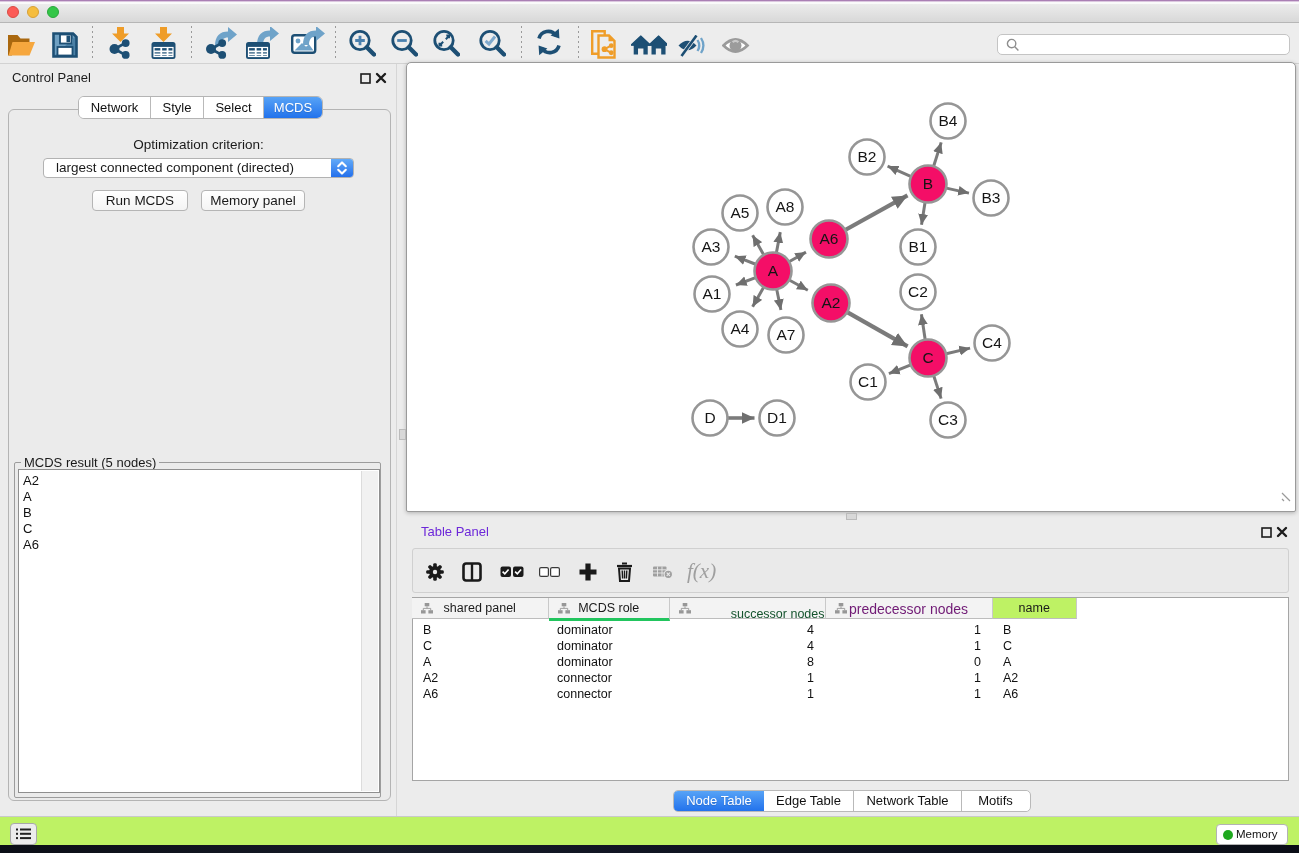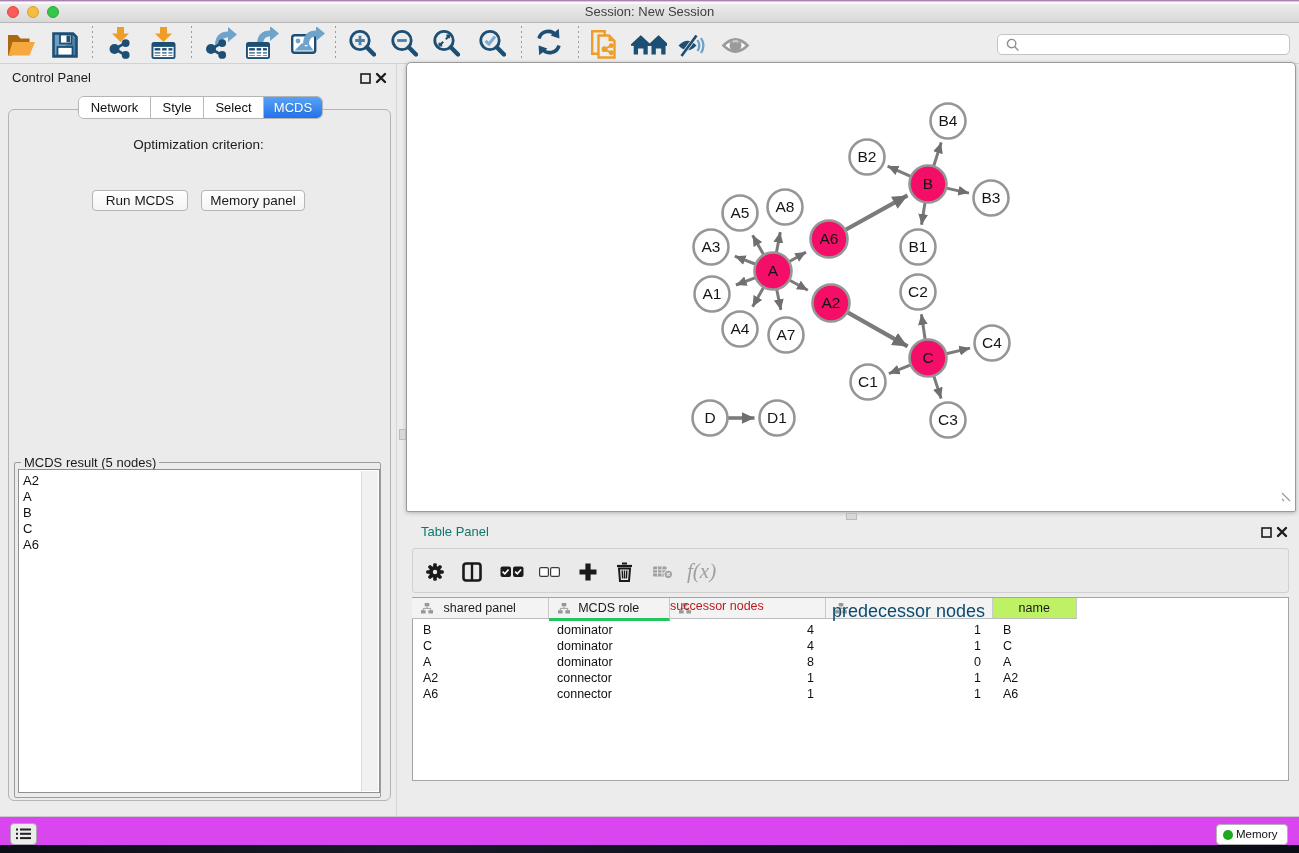--- a/index.html
+++ b/index.html
@@ -11,21 +11,20 @@
 .seg.sel{background:linear-gradient(#57a3f6,#2272ec);color:#fff;border-right:none;text-shadow:0 1px 1px rgba(0,0,0,.15)}
 </style></head><body>
 
 <div class="abs" style="left:0;top:0;width:1299px;height:22px;background:linear-gradient(#f0f0f0,#d8d8d8);border-bottom:1px solid #b6b6b6">
  <div class="abs" style="left:0;top:0;width:1299px;height:1px;background:#aa7fb4"></div>
  <div class="abs" style="left:0;top:1px;width:1299px;height:1px;background:#dcc8e0"></div>
  <div class="abs" style="left:0;top:2px;width:1299px;height:2px;background:#fafafa"></div>
  <div class="tl" style="left:7px;top:6px;background:#fc5b57;border:1px solid #d94c44;box-sizing:border-box"></div>
  <div class="tl" style="left:27px;top:6px;background:#f5bd3e;border:1px solid #d8a036;box-sizing:border-box"></div>
  <div class="tl" style="left:47px;top:6px;background:#34c648;border:1px solid #2aa73c;box-sizing:border-box"></div>
- <div class="abs" style="left:0;top:4px;width:1299px;text-align:center;font-size:13px;color:#3e3e3e">Session: New Session</div>
 </div>
 <div class="abs" style="left:0;top:23px;width:1299px;height:40px;background:#ededed;border-bottom:1px solid #d2d2d2">
     <div class="abs" style="left:92px;top:3px;width:1px;height:34px;background-image:repeating-linear-gradient(#9a9a9a 0 2px,transparent 2px 5px)"></div>
     <div class="abs" style="left:191px;top:3px;width:1px;height:34px;background-image:repeating-linear-gradient(#9a9a9a 0 2px,transparent 2px 5px)"></div>
     <div class="abs" style="left:335px;top:3px;width:1px;height:34px;background-image:repeating-linear-gradient(#9a9a9a 0 2px,transparent 2px 5px)"></div>
     <div class="abs" style="left:521px;top:3px;width:1px;height:34px;background-image:repeating-linear-gradient(#9a9a9a 0 2px,transparent 2px 5px)"></div>
     <div class="abs" style="left:578px;top:3px;width:1px;height:34px;background-image:repeating-linear-gradient(#9a9a9a 0 2px,transparent 2px 5px)"></div>
     <svg class="abs" style="left:8px;top:10px" width="27" height="24" viewBox="0 0 27 24">
 <path d="M0,2 h9.5 l3,3.5 h9 v5 h-21.5 z" fill="#aa680f"></path>
 <path d="M0,2 v20.5 h4 v-16 z" fill="#aa680f"></path>
@@ -167,30 +166,38 @@
       <path d="M2,2 L10,10 M10,2 L2,10" stroke="#1c1c1c" stroke-width="2.4" stroke-linecap="round"></path>
     </svg>
     <div class="abs" style="left:8px;top:45px;width:381px;height:690px;border:1px solid #b4b4b4;border-radius:6px;background:#ebebeb"></div>
     <div class="abs" style="left:78px;top:32px;width:243px;height:21px;font-size:13px;line-height:21px;border:1px solid #b4b4b4;border-radius:6px;background:#fff">
 <div class="seg" style="left:0;width:72px;border-radius:5px 0 0 5px">Network</div>
 <div class="seg" style="left:72px;width:53px">Style</div>
 <div class="seg" style="left:125px;width:60px">Select</div>
 <div class="seg sel" style="left:185px;width:58px;border-radius:0 5px 5px 0">MCDS</div>
 </div>
     <div class="abs" style="left:0;top:73px;width:397px;text-align:center;font-size:13.5px;color:#1a1a1a">Optimization criterion:</div>
+    <div class="abs" style="left:43px;top:94px;width:311px;height:20px;background:#fff;border:1px solid #b2b2b2;border-radius:4px;box-sizing:border-box">
+<div class="abs" style="left:12px;top:0;height:18px;line-height:18px;font-size:13.5px;color:#1a1a1a;white-space:nowrap">largest connected component (directed)</div>
+<div class="abs" style="right:0;top:0;width:22px;height:18px;background:linear-gradient(#62aaf8,#2470ec);border-radius:0 3px 3px 0">
+<svg width="22" height="18" viewBox="0 0 22 18">
+          <path d="M7.2,7.2 L11,3.4 14.8,7.2 M7.2,10.8 L11,14.6 14.8,10.8" stroke="#fff" stroke-width="2.1" fill="none" stroke-linecap="round" stroke-linejoin="round"></path>
+        </svg>
+</div>
+    </div>
     <div class="abs" style="left:92px;top:126px;width:96px;height:21px;background:linear-gradient(#fff,#f4f4f4);border:1px solid #b5b5b5;border-radius:4px;box-sizing:border-box;text-align:center;font-size:13.5px;line-height:19px;color:#1a1a1a">Run MCDS</div>
     <div class="abs" style="left:201px;top:126px;width:104px;height:21px;background:linear-gradient(#fff,#f4f4f4);border:1px solid #b5b5b5;border-radius:4px;box-sizing:border-box;text-align:center;font-size:13.5px;line-height:19px;color:#1a1a1a">Memory panel</div>
     <div class="abs" style="left:14px;top:398px;width:367px;height:336px;border:1px solid #9c9c9c;border-radius:2px;box-sizing:border-box"></div>
     <div class="abs" style="left:21px;top:391px;background:#ebebeb;padding:0 3px;font-size:13px;color:#1a1a1a">MCDS result (5 nodes)</div>
     <div class="abs" style="left:18px;top:405px;width:362px;height:324px;background:#fff;border:1px solid #8f8f8f;box-sizing:border-box">
 <div class="abs" style="left:4px;top:3px;font-size:13px;line-height:16px;color:#111">A2<br>A<br>B<br>C<br>A6</div>
 <div class="abs" style="right:1px;top:1px;width:16px;height:320px;background:#f1f1f1;border-left:1px solid #dcdcdc"></div>
 </div>
   </div>
-<div class="abs" style="left:0;top:816px;width:1299px;height:29px;background:#d946ef;border-top:1px solid #c9c9c9;box-sizing:border-box">
+<div class="abs" style="left:0;top:816px;width:1299px;height:29px;background:#bef264;border-top:1px solid #c9c9c9;box-sizing:border-box">
     <div class="abs" style="left:10px;top:6px;width:27px;height:22px;border:1px solid #a8a8a8;border-radius:4px;box-sizing:border-box;background:#ececec">
 <svg class="abs" style="left:5px;top:4px" width="15" height="12" viewBox="0 0 15 12" fill="#222">
 <rect x="0" y="0.5" width="2" height="2"></rect>
         <rect x="4" y="0.5" width="11" height="2"></rect>
 <rect x="0" y="4.8" width="2" height="2"></rect>
         <rect x="4" y="4.8" width="11" height="2"></rect>
 <rect x="0" y="9.1" width="2" height="2"></rect>
         <rect x="4" y="9.1" width="11" height="2"></rect>
       </svg>
 </div>
@@ -267,21 +274,21 @@
       <text x="540" y="336.2" font-size="15.5" fill="#151515" text-anchor="middle" font-family="Liberation Sans">C3</text>
       <text x="584" y="259.2" font-size="15.5" fill="#151515" text-anchor="middle" font-family="Liberation Sans">C4</text>
       <text x="302" y="334.2" font-size="15.5" fill="#151515" text-anchor="middle" font-family="Liberation Sans">D</text>
       <text x="369" y="334.2" font-size="15.5" fill="#151515" text-anchor="middle" font-family="Liberation Sans">D1</text>
       <path d="M874,404 l8,8 m-8,-2 l2,2 m-2,-8 l8,8" stroke="#9a9a9a" stroke-width="1.2" fill="none"></path>
     </svg>
   </div>
 <div class="abs" style="left:399px;top:429px;width:5px;height:9px;background:#d8d8d8;border:1px solid #bbb"></div>
 <div class="abs" style="left:846px;top:513px;width:9px;height:5px;background:#d8d8d8;border:1px solid #bbb"></div>
 <div class="abs" style="left:398px;top:520px;width:901px;height:296px;background:#ececec">
-    <div class="abs" style="left:23px;top:4px;font-size:13px;color:#0f766e">Table Panel</div>
+    <div class="abs" style="left:23px;top:4px;font-size:13px;color:#6d28d9">Table Panel</div>
     <svg class="abs" style="left:863px;top:7px" width="11" height="11" viewBox="0 0 11 11">
       <rect x="1" y="1" width="9" height="9" fill="none" stroke="#1c1c1c" stroke-width="1.6"></rect>
     </svg>
     <svg class="abs" style="left:878px;top:6px" width="12" height="12" viewBox="0 0 12 12">
       <path d="M2,2 L10,10 M10,2 L2,10" stroke="#1c1c1c" stroke-width="2.4" stroke-linecap="round"></path>
     </svg>
     <div class="abs" style="left:14px;top:28px;width:877px;height:45px;background:#eaeaea;border:1px solid #d0d0d0;border-radius:3px;box-sizing:border-box"></div>
     <svg class="abs" style="left:28px;top:43px" width="18" height="18" viewBox="0 0 18 18">
       <g fill="#1a1a1a">
         <rect x="7.2" y="0.2" width="3.6" height="4.6" rx="1.4" transform="rotate(0 9 9)"></rect>
@@ -346,30 +353,30 @@
         </svg>
         <div class="abs" style="left:0;top:3px;width:120.5px;text-align:center;font-size:12.5px;color:#1a1a1a">MCDS role</div>
       </div>
       <div class="abs" style="left:257px;top:0;width:154.5px;height:20px;border-right:1px solid #c9c9c9;border-bottom:1px solid #bdbdbd;background:#f3f3f3">
         <svg class="abs" style="left:9px;top:5px" width="12" height="11" viewBox="0 0 12 11" fill="#979797">
           <rect x="3.7" y="0" width="4.6" height="3.3"></rect>
           <rect x="0" y="7.2" width="4.6" height="3.3"></rect>
           <rect x="7.4" y="7.2" width="4.6" height="3.3"></rect>
           <path d="M6,3.3 V5.4 M2.3,7.2 V5.4 H9.7 V7.2" stroke="#979797" fill="none" stroke-width="0.9"></path>
         </svg>
-        <div class="abs" style="left:0;top:1px;width:154.5px;text-align:left;font-size:12.5px;color:#b91c1c">successor nodes</div>
+        <div class="abs" style="left:0;top:9px;width:154.5px;text-align:right;font-size:12.5px;color:#14532d">successor nodes</div>
       </div>
       <div class="abs" style="left:412.5px;top:0;width:166.0px;height:20px;border-right:1px solid #c9c9c9;border-bottom:1px solid #bdbdbd;background:#f3f3f3">
         <svg class="abs" style="left:9px;top:5px" width="12" height="11" viewBox="0 0 12 11" fill="#979797">
           <rect x="3.7" y="0" width="4.6" height="3.3"></rect>
           <rect x="0" y="7.2" width="4.6" height="3.3"></rect>
           <rect x="7.4" y="7.2" width="4.6" height="3.3"></rect>
           <path d="M6,3.3 V5.4 M2.3,7.2 V5.4 H9.7 V7.2" stroke="#979797" fill="none" stroke-width="0.9"></path>
         </svg>
-        <div class="abs" style="left:0;top:3px;width:166.0px;text-align:center;font-size:18px;color:#0c4a6e">predecessor nodes</div>
+        <div class="abs" style="left:0;top:3px;width:166.0px;text-align:center;font-size:14px;color:#701a75">predecessor nodes</div>
       </div>
       <div class="abs" style="left:579.5px;top:0;width:83.5px;height:20px;border-right:1px solid #c9c9c9;border-bottom:1px solid #bdbdbd;background:#bef264">
         <div class="abs" style="left:0;top:3px;width:83.5px;text-align:center;font-size:12.5px;color:#1a1a1a">name</div>
       </div>
     </div>
     <div class="abs" style="left:0;top:102.5px;width:891px;height:16px;font-size:12.5px;color:#111">
       <div class="abs" style="left:25px">B</div>
       <div class="abs" style="left:159px">dominator</div>
       <div class="abs" style="left:302px;width:114px;text-align:right">4</div>
       <div class="abs" style="left:462px;width:121px;text-align:right">1</div>
@@ -396,12 +403,18 @@
       <div class="abs" style="left:462px;width:121px;text-align:right">1</div>
       <div class="abs" style="left:605px">A2</div>
     </div>
     <div class="abs" style="left:0;top:166.9px;width:891px;height:16px;font-size:12.5px;color:#111">
       <div class="abs" style="left:25px">A6</div>
       <div class="abs" style="left:159px">connector</div>
       <div class="abs" style="left:302px;width:114px;text-align:right">1</div>
       <div class="abs" style="left:462px;width:121px;text-align:right">1</div>
       <div class="abs" style="left:605px">A6</div>
     </div>
+    <div class="abs" style="left:275px;top:270px;width:356px;height:20px;font-size:13px;line-height:20px;border:1px solid #b9b9b9;border-radius:5px;background:#fff">
+<div class="seg sel" style="left:0;width:90px;border-radius:4px 0 0 4px">Node Table</div>
+<div class="seg" style="left:90px;width:90px">Edge Table</div>
+<div class="seg" style="left:180px;width:108px">Network Table</div>
+<div class="seg" style="left:288px;width:67px;border-right:none;border-radius:0 4px 4px 0">Motifs</div>
+</div>
   </div>
 </body></html>

